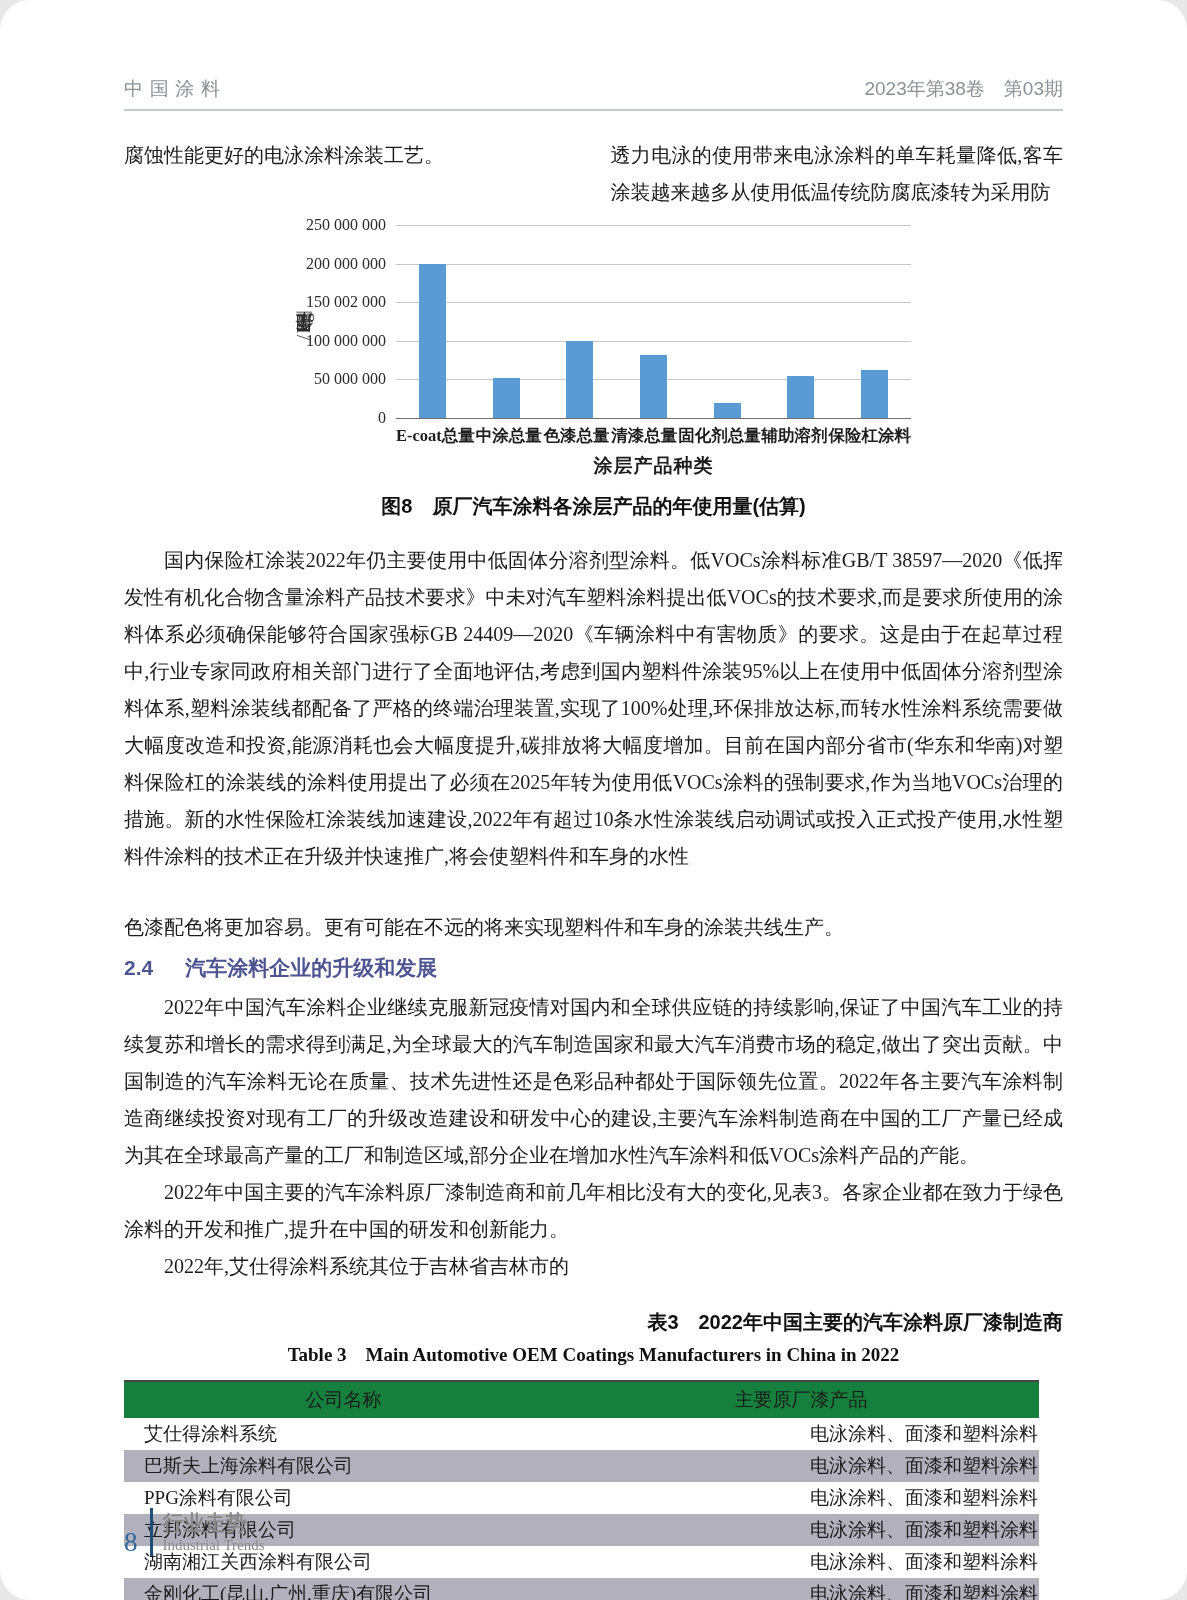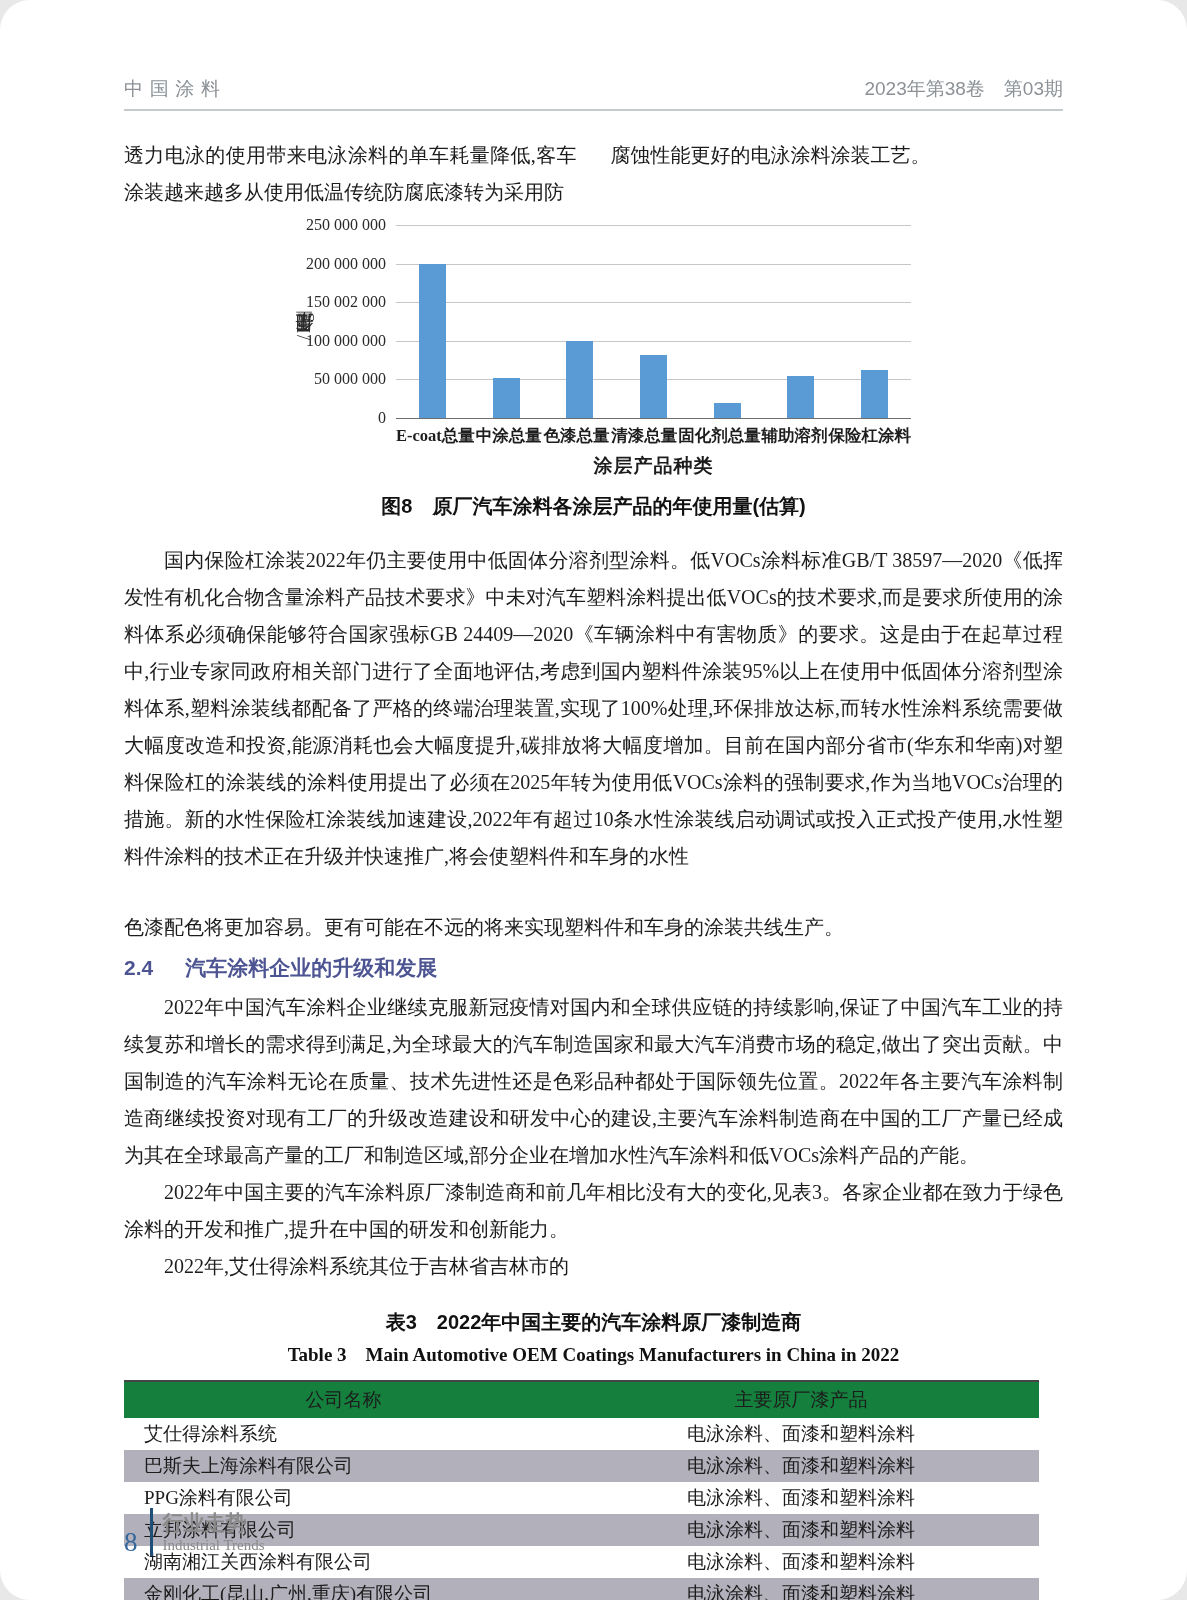--- a/index.html
+++ b/index.html
@@ -52,30 +52,30 @@
     font-size:20px;font-weight:700;color:#111;}
   .fig-caption-en{margin-top:6px;text-align:center;font-size:19px;font-weight:700;color:#111;}
   
   .sec-heading{margin:3px 0;display:flex;align-items:baseline;
     font-family:"Liberation Sans","DejaVu Sans",sans-serif;
     font-size:21px;font-weight:700;color:#4d5492;line-height:37px;}
   .sec-heading .sec-title{margin-left:32px;}
   .main-cols{margin-top:22px;flex-direction:column;}
   
   .table-block{margin-top:24px;}
-  .tbl-caption-zh{text-align:center;font-family:"Liberation Sans","DejaVu Sans",sans-serif;
+  .tbl-caption-zh{text-align:right;font-family:"Liberation Sans","DejaVu Sans",sans-serif;
     font-size:20px;font-weight:700;color:#111;}
   .tbl-caption-en{text-align:center;font-size:19px;font-weight:700;color:#111;margin-top:6px;}
   table.oem{border-collapse:collapse;width:915px;margin-top:12px;
     border-top:2.5px solid #454545;border-bottom:2.5px solid #454545;
     font-size:19px;}
   table.oem th{font-weight:normal;height:34px;background:#15803d;text-align:center;}
   table.oem td{height:30px;}
   table.oem td:first-child{text-align:left;padding-left:20px;width:48%;}
-  table.oem td:last-child{text-align:center;width:52%;}
+  table.oem td:last-child{text-align:right;width:52%;}
   table.oem tbody tr:nth-child(even){background:#b2b0bb;}
   
   .footer{position:absolute;left:124px;bottom:44px;display:flex;align-items:center;}
   .page-num{font-size:27px;color:#34689c;margin-right:12px;align-self:flex-end;line-height:1;}
   .footer-bar{width:3px;height:48px;background:#1f4e79;margin-right:10px;}
   .footer-zh{font-family:"Liberation Sans","DejaVu Sans",sans-serif;
     font-size:21px;font-weight:700;color:#8a8a8a;line-height:1.2;}
   .footer-en{font-size:15px;color:#8a8a8a;line-height:1.2;}
 </style>
 </head>
@@ -84,24 +84,24 @@
 <div class="page">
 
   <div class="run-head">
     <span class="journal">中国涂料</span>
     <span class="issue">2023年第38卷　第03期</span>
   </div>
   <hr class="head-rule">
 
   <div class="two-col body-text intro">
     <div class="col">
+      <p>腐蚀性能更好的电泳涂料涂装工艺。</p>
+    </div>
+    <div class="col">
       <p>透力电泳的使用带来电泳涂料的单车耗量降低,客车涂装越来越多从使用低温传统防腐底漆转为采用防</p>
-    </div>
-    <div class="col">
-      <p>腐蚀性能更好的电泳涂料涂装工艺。</p>
     </div>
   </div>
 
   <div class="figure-block">
     <div class="chart-area">
       <div class="plot-wrap">
         <div class="y-axis-title">使用量/kg</div>
         <div class="plot">
           <div class="bars">
               <div class="bar-slot">

